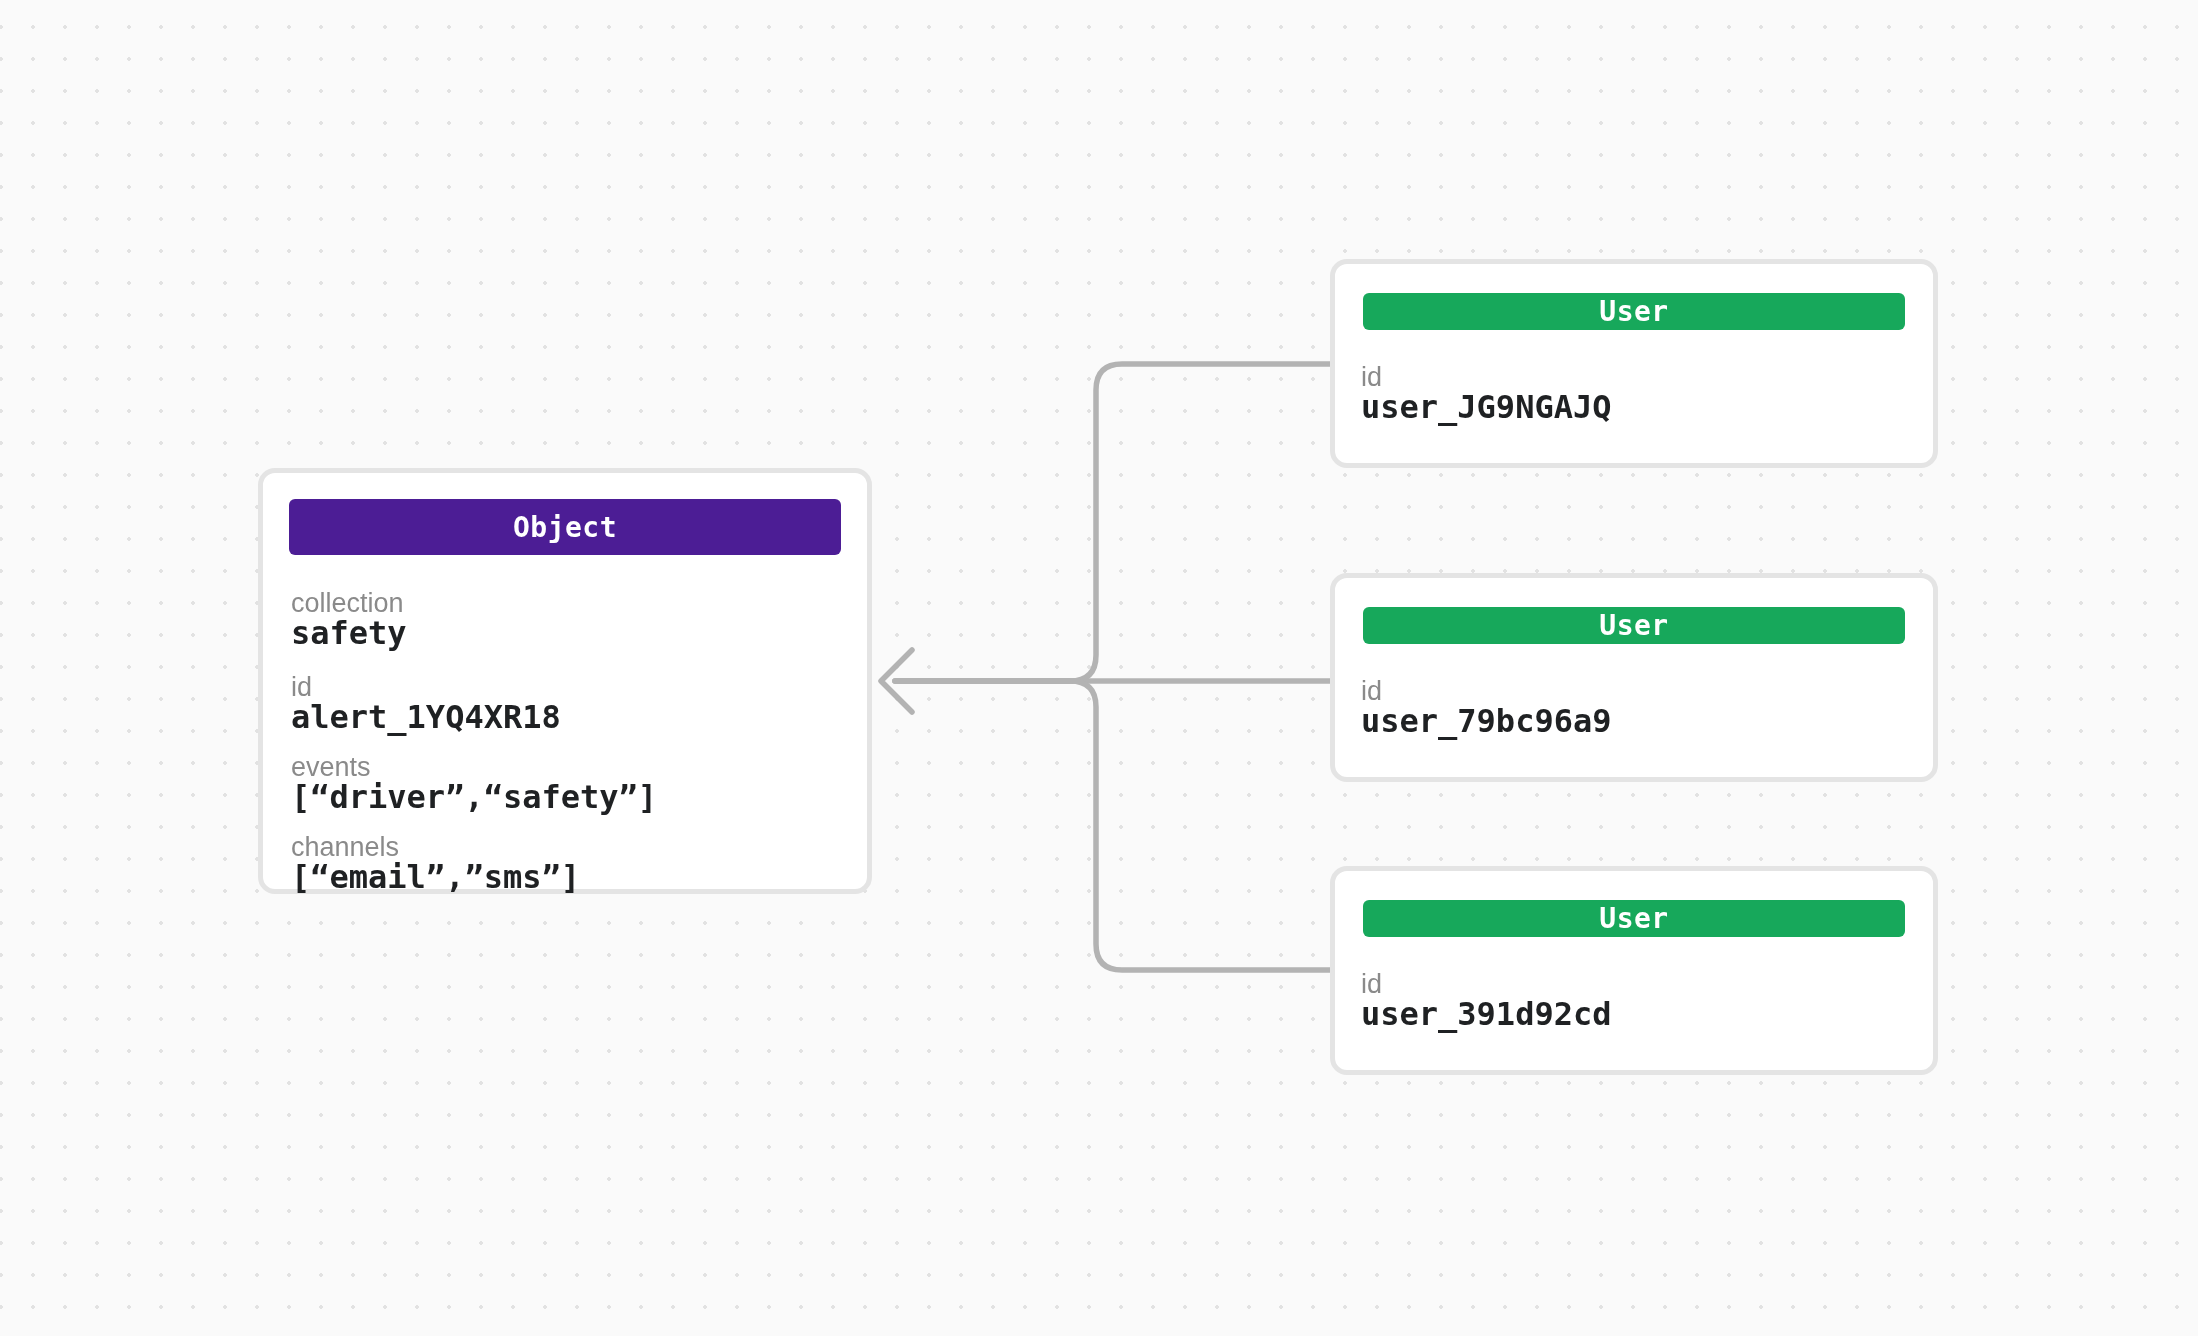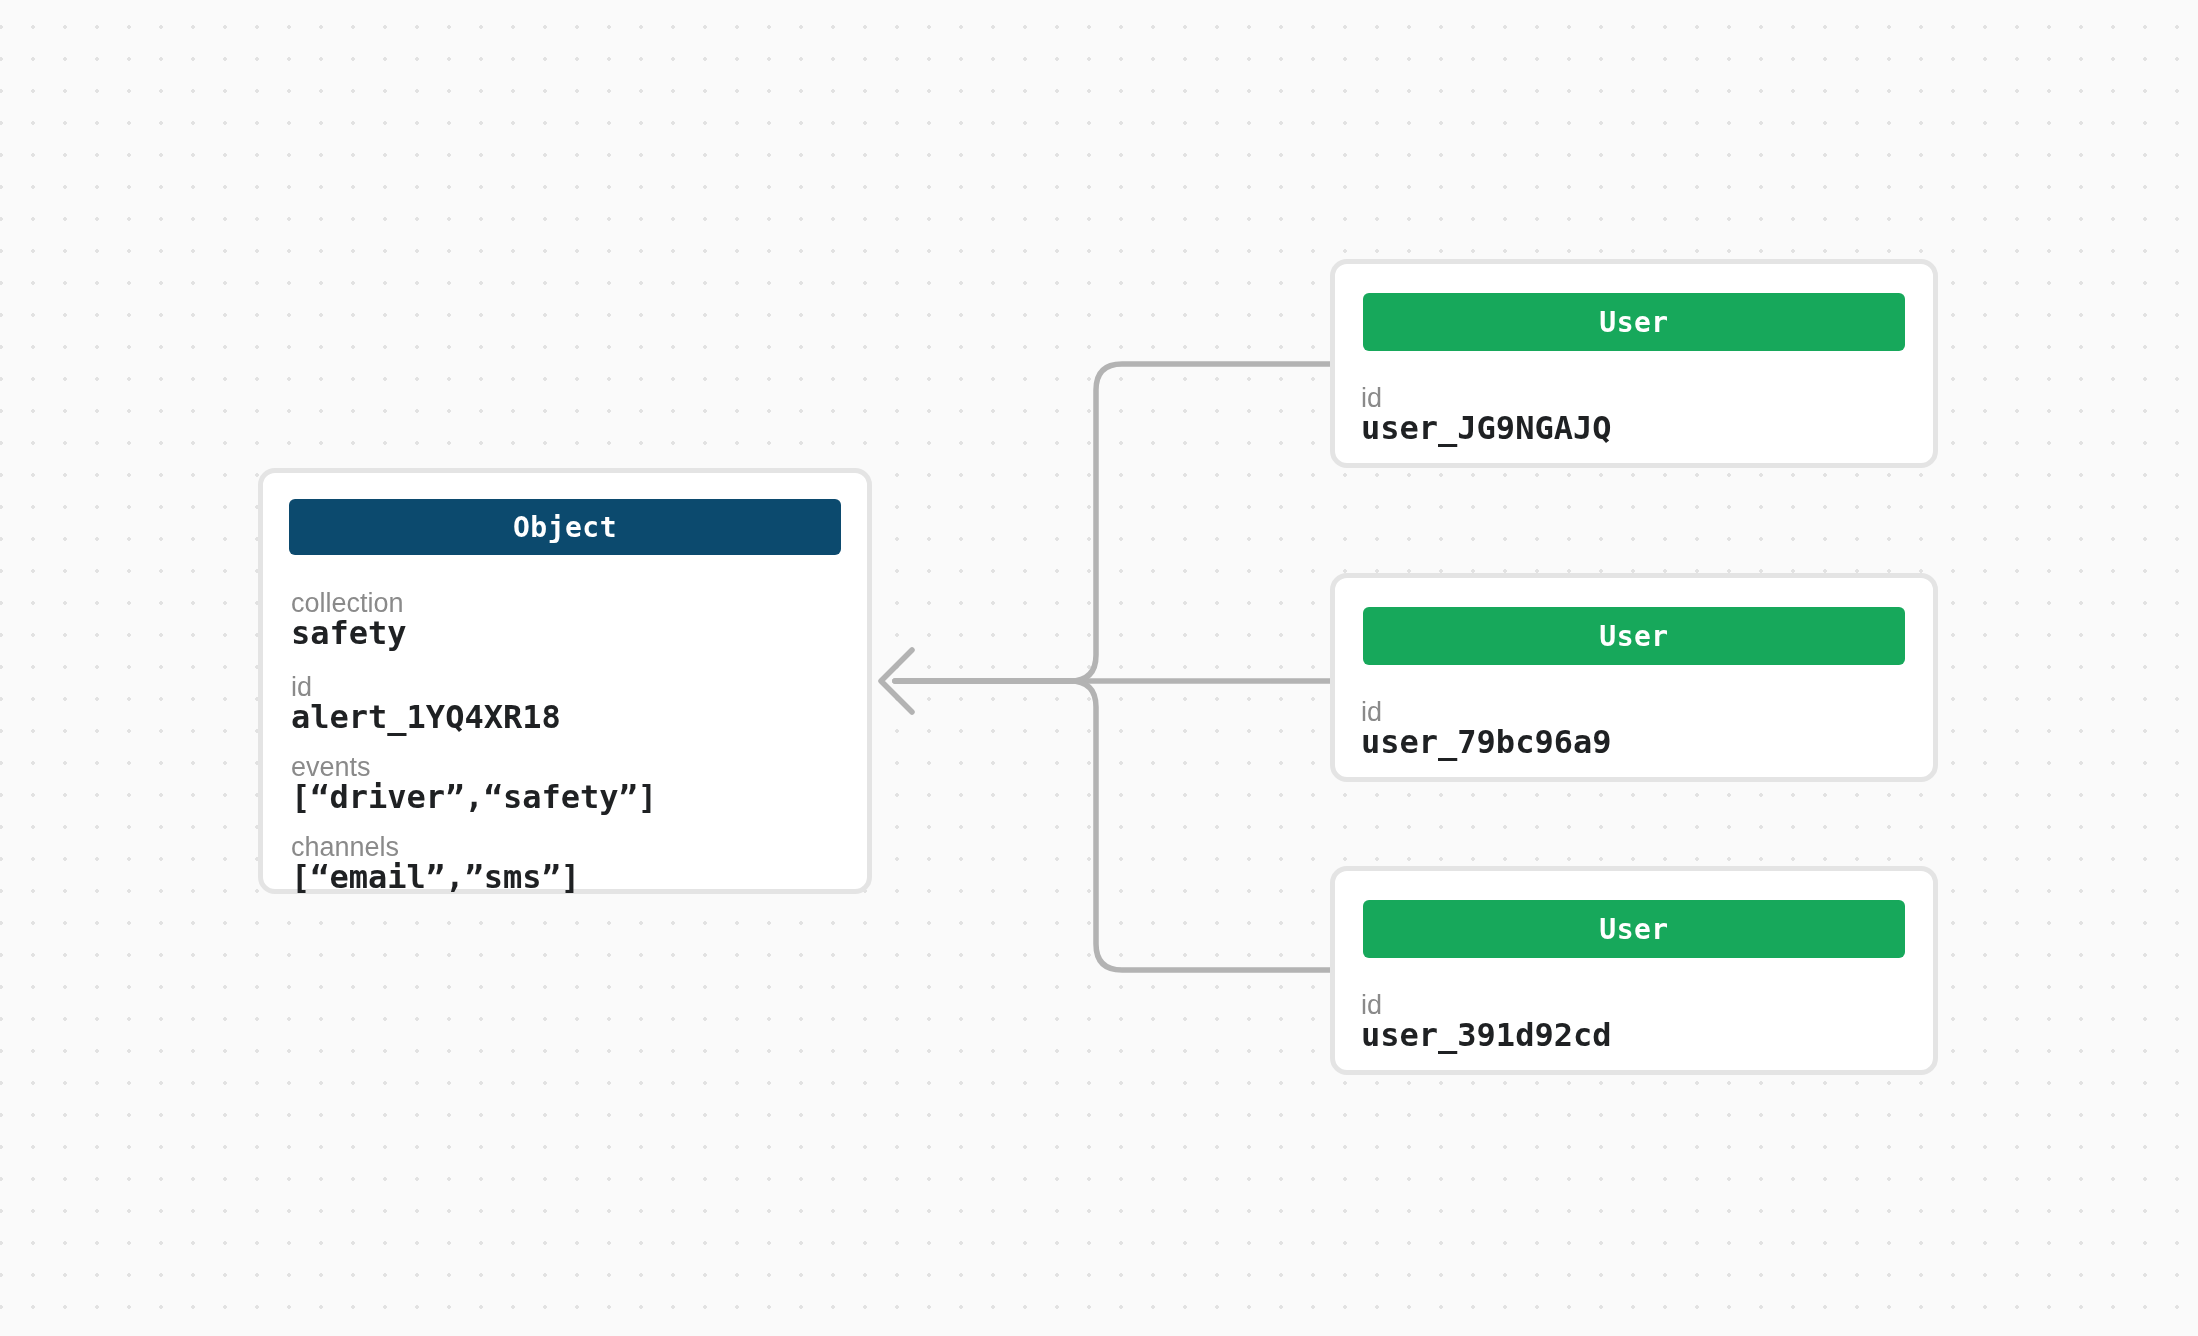--- a/index.html
+++ b/index.html
@@ -46,21 +46,21 @@
     font-family: "DejaVu Sans Mono", monospace;
     font-size: 28px;
     font-weight: 700;
     letter-spacing: 0.5px;
     text-align: center;
     display: flex;
     align-items: center;
     justify-content: center;
   }
 
-  .node-header.blue  { background: #0c4a6e; }
+  .node-header.blue  { background: #4c1d95; }
   .node-header.green { background: #17a85b; }
 
   .fields {
     box-sizing: border-box;
   }
 
   .field-row {
     display: flex;
     align-items: baseline;
     justify-content: space-between;
@@ -103,21 +103,21 @@
   #node-object .field-group .field-row + .field-row { margin-top: 18px; }
 
   
   .node-user {
     left: 1330px;
     width: 608px;
     height: 209px;
   }
   .node-user .node-header {
     margin: 29px 28px 0 28px;
-    height: 58px;
+    height: 37px;
   }
   .node-user .fields {
     padding: 33px 26px 0 26px;
   }
 
   #node-user-0 { top: 259px; }
   #node-user-1 { top: 573px; }
   #node-user-2 { top: 866px; }
 </style>
 </head>

